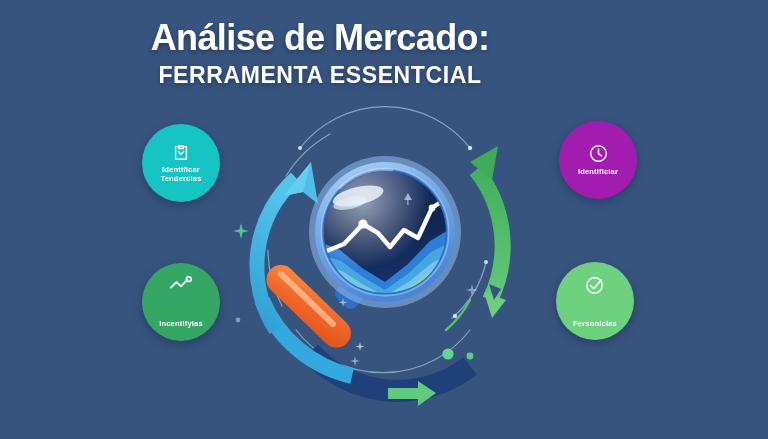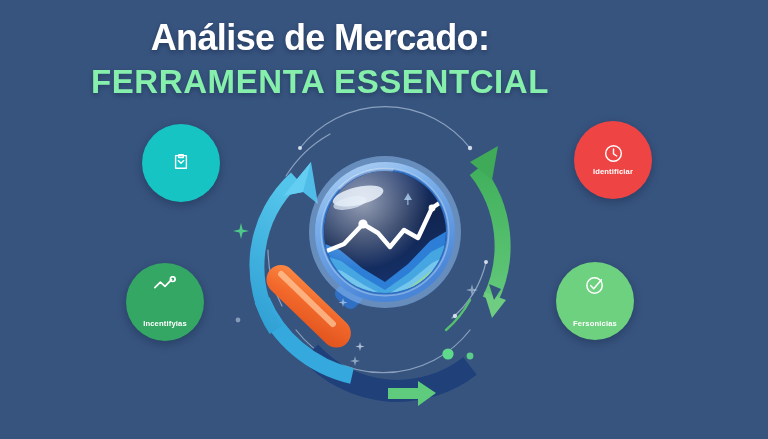--- a/index.html
+++ b/index.html
@@ -34,23 +34,23 @@
   #title-line1{
     font-size:36px;
     font-weight:bold;
     color:#ffffff;
     letter-spacing:-0.6px;
     line-height:1.12;
     text-shadow:0 2px 5px rgba(10,22,45,.40);
     white-space:nowrap;
   }
   #title-line2{
-    font-size:33px;
+    font-size:23px;
     font-weight:bold;
-    color:#86efac;
+    color:#ffffff;
     letter-spacing:0.6px;
     line-height:1.25;
     margin-top:3px;
     text-shadow:0 2px 5px rgba(10,22,45,.35);
     white-space:nowrap;
   }
 
   
   .badge{
     position:absolute;
@@ -72,22 +72,22 @@
   .badge .badge-label{
     font-size:7.6px;
     font-weight:bold;
     color:#ffffff;
     line-height:1.25;
     letter-spacing:.15px;
     max-width:72px;
     word-break:break-word;
   }
   #badge-trends{ left:142px; top:124px; background:#16c5c3; }
-  #badge-timing{ left:574px; top:121px; background:#ef4444; }
-  #badge-growth{ left:126px; top:263px; background:#34a764;gap:24px; }
+  #badge-timing{ left:559px; top:121px; background:#a21caf; }
+  #badge-growth{ left:142px; top:263px; background:#34a764;gap:24px; }
   #badge-quality{ left:556px; top:262px; background:#6ed17f;gap:20px; }
 </style>
 </head>
 <body>
 
 <div id="stage">
 
   <svg id="art-svg" viewBox="0 0 768 439">
     <defs>
       <linearGradient id="gHandle" x1="0" y1="0" x2="1" y2="1">
@@ -220,20 +220,21 @@
   </div>
 
   <div class="badge" id="badge-trends">
     <span class="badge-icon">
       <svg width="18" height="19" viewBox="0 0 20 21" fill="none" stroke="#ffffff" stroke-width="1.5" stroke-linecap="round" stroke-linejoin="round">
         <path d="M4 4h12v14H4z"></path>
         <path d="M7.5 3h5v3h-5z"></path>
         <path d="M7 9.5l3 3 3-3"></path>
       </svg>
     </span>
+    <span class="badge-label">Identificar Tendercias</span>
   </div>
 
   <div class="badge" id="badge-timing">
     <span class="badge-icon">
       <svg width="21" height="21" viewBox="0 0 22 22" fill="none" stroke="#ffffff" stroke-width="1.5" stroke-linecap="round" stroke-linejoin="round">
         <circle cx="11" cy="11" r="8.2"></circle>
         <path d="M11 6.2v5.2l3.4 2.2"></path>
       </svg>
     </span>
     <span class="badge-label">Identificiar</span>

